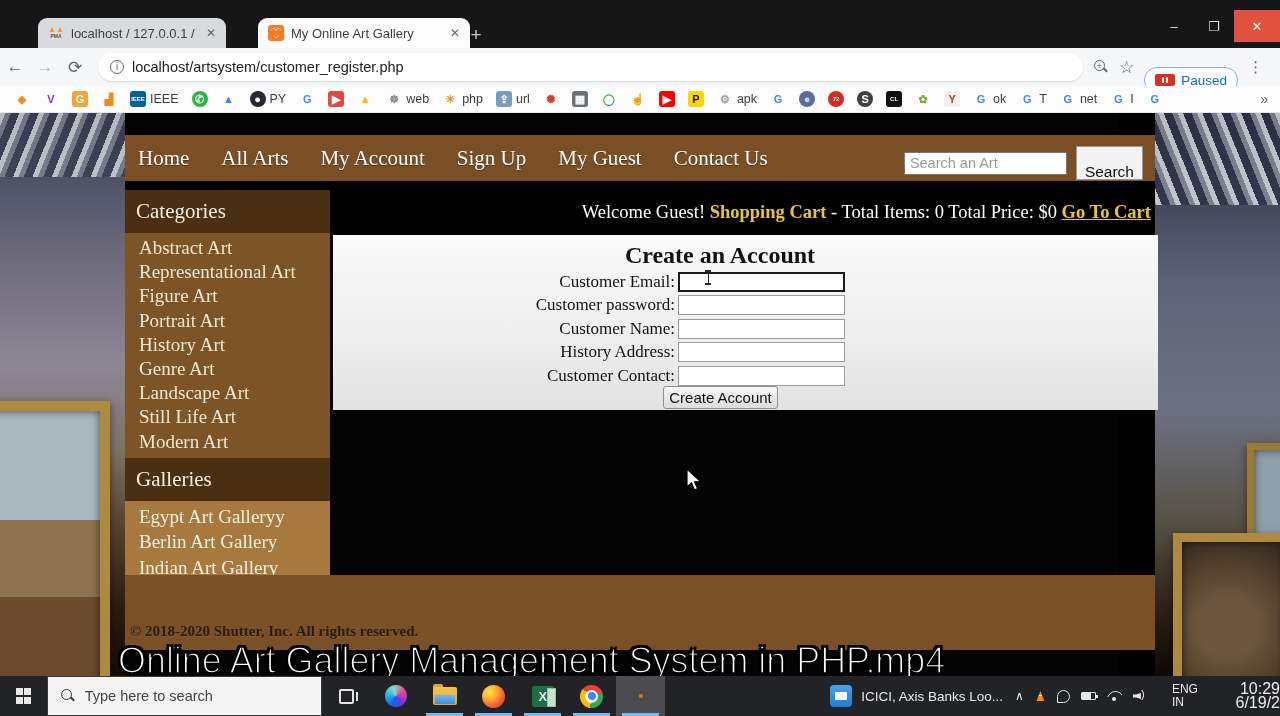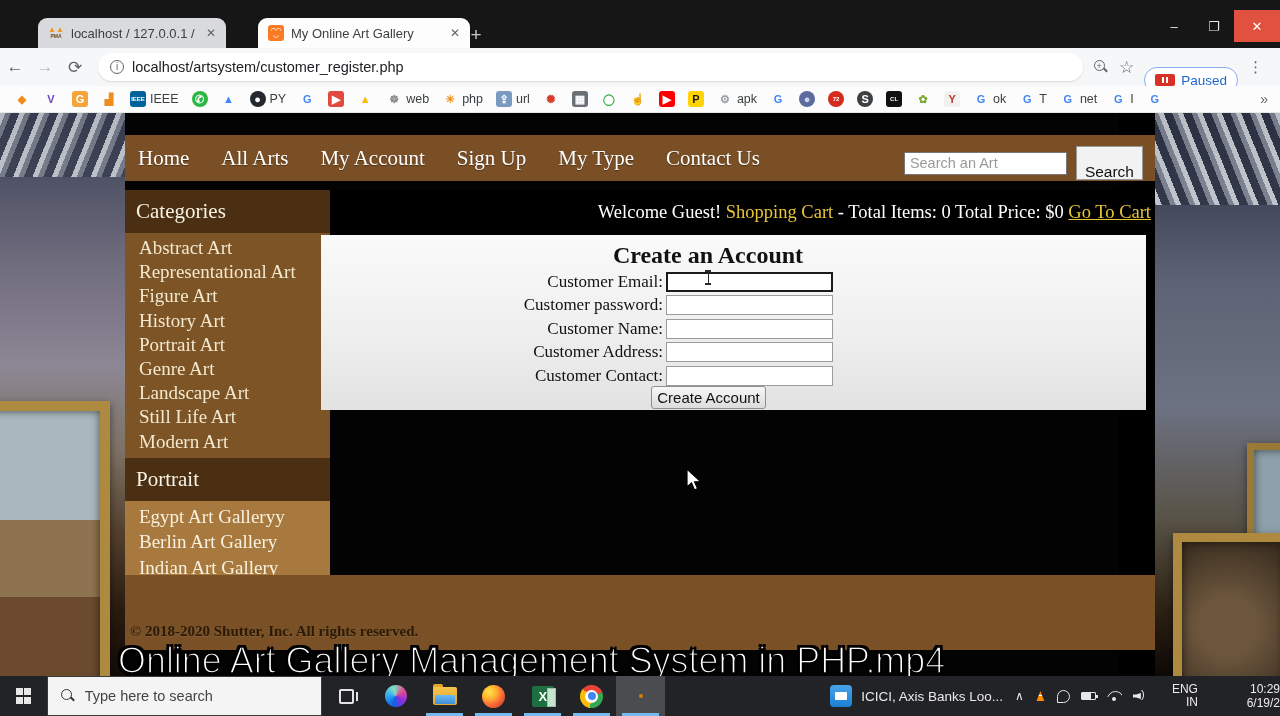--- a/index.html
+++ b/index.html
@@ -99,24 +99,24 @@
                display:flex; align-items:center; padding-left:11px; }
   .side-list { width:205px; background:#7d5426; padding:3px 0 4px 0; }
   .side-list .side-item { color:#f3e9d0; font-size:19px; line-height:24.2px; padding-left:14px;
                           white-space:nowrap; }
   .side-list.gal { background:#a8793f; }
   .side-list.gal .side-item { line-height:25.6px; color:#f8f1df; }
 
   .welcome { left:205px; top:77px; width:825px; height:45px; background:#000; color:#fff;
              font-size:18.5px; display:flex; align-items:center; justify-content:flex-end;
              padding-right:4px; white-space:pre; }
-  .welcome .yellow { color:#e8c538; font-weight:normal; }
+  .welcome .yellow { color:#e8c538; font-weight:bold; }
   .welcome a.yellow { text-decoration:underline; }
 
-  .form-panel { left:196px; top:122px; width:825px; height:175px;
+  .form-panel { left:208px; top:122px; width:825px; height:175px;
                 background:linear-gradient(180deg,#fafafa 0%,#efefef 55%,#e2e2e2 100%); }
   .form-title { position:absolute; left:0; top:7px; width:774px; text-align:center;
                 font-size:24px; font-weight:bold; color:#111; }
   .form-row { position:absolute; height:22px; display:flex; align-items:center; }
   .form-row label { position:absolute; right:483px; font-size:17px; color:#111; white-space:nowrap; }
   .form-row input { position:absolute; left:345px; width:167px; height:20px;
                     border:1px solid #9b9b9b; background:#fff; font-size:14px; padding:0 3px;
                     font-family:"Liberation Sans",sans-serif; }
   .form-row input.focused { border:2px solid #1b1b1b; }
   .form-submit { position:absolute; left:330px; top:151px; width:115px; height:23px;
@@ -207,22 +207,22 @@
   .tray .wifi { position:relative; width:15px; height:11px; overflow:hidden; }
   .tray .wifi::before { content:""; position:absolute; left:0; top:0; width:15px; height:15px;
                         border:1.6px solid #e6e6e6; border-radius:50%;
                         clip-path:polygon(0 0,100% 0,100% 38%,0 38%); }
   .tray .wifi::after { content:""; position:absolute; left:5.5px; top:6.5px; width:4px; height:4px;
                        background:#e6e6e6; border-radius:50%; }
   .tray .spk { position:relative; width:14px; height:12px; }
   .tray .spk::before { content:""; position:absolute; left:0; top:3px; width:8px; height:6px;
                        background:#e6e6e6; clip-path:polygon(0 25%,40% 25%,100% 0,100% 100%,40% 75%,0 75%); }
   .tray .spk::after { content:")"; position:absolute; left:8px; top:-2px; font-size:11px; color:#e6e6e6; }
-  .lang { margin-left:25px; text-align:right; color:#ececec; font-size:12px; line-height:13px; }
-  .clock { margin-left:14px; text-align:right; color:#ececec; font-size:12px; line-height:14px;
+  .lang { margin-left:25px; text-align:left; color:#ececec; font-size:12px; line-height:13px; }
+  .clock { margin-left:14px; text-align:right; color:#ececec; font-size:16px; line-height:14px;
            width:70px; white-space:nowrap; }
 </style>
 </head>
 <body>
 
 <div class="screen">
 
   <div class="abs tabstrip">
     <div class="abs tab inactive">
       <span class="fav fav-pma">▲▲<span class="pma-txt">PMA</span></span>
@@ -389,42 +389,42 @@
     <div class="abs frame fr1"></div>
   </div>
 
   <div class="abs page">
 
     <div class="abs site-nav" id="nav-menu">
       <a class="nav-item">Home</a>
         <a class="nav-item">All Arts</a>
         <a class="nav-item">My Account</a>
         <a class="nav-item">Sign Up</a>
-        <a class="nav-item">My Type</a>
+        <a class="nav-item">My Guest</a>
         <a class="nav-item">Contact Us</a>
         <div class="nav-search">
         <input placeholder="Search an Art" style="">
         <button>Search</button>
       </div>
     </div>
 
     <div class="abs sidebar">
       <div class="side-head">Categories</div>
       <div class="side-list" id="cat-list">
           <div class="side-item">Abstract Art</div>
           <div class="side-item">Representational Art</div>
           <div class="side-item">Figure Art</div>
+          <div class="side-item">Portrait Art</div>
           <div class="side-item">History Art</div>
-          <div class="side-item">Portrait Art</div>
           <div class="side-item">Genre Art</div>
           <div class="side-item">Landscape Art</div>
           <div class="side-item">Still Life Art</div>
           <div class="side-item">Modern Art</div>
         </div>
-      <div class="side-head">Portrait</div>
+      <div class="side-head">Galleries</div>
       <div class="side-list gal" id="gal-list">
           <div class="side-item">Egypt Art Galleryy</div>
           <div class="side-item">Berlin Art Gallery</div>
           <div class="side-item">Indian Art Gallery</div>
         </div>
     </div>
 
     <div class="abs welcome"><span>Welcome Guest! </span><span class="yellow">Shopping Cart</span><span> - Total Items: 0 Total Price: $0 </span><a class="yellow">Go To Cart</a></div>
 
     <div class="abs form-panel" id="form-panel">
@@ -436,21 +436,21 @@
         </div>
         <div class="form-row" style="top: 36px; left: 0px; width: 100%;">
           <label>Customer Email:</label>
           <input class="focused" style="">
         </div>
         <div class="form-row" style="top: 82.8px; left: 0px; width: 100%;">
           <label>Customer Name:</label>
           <input style="">
         </div>
         <div class="form-row" style="top: 106.2px; left: 0px; width: 100%;">
-          <label>Customer Address:</label>
+          <label>History Address:</label>
           <input style="">
         </div>
         <div class="form-row" style="top: 129.6px; left: 0px; width: 100%;">
           <label>Customer Contact:</label>
           <input style="">
         </div>
       </div>
 
     <div class="abs site-footer">
       <div class="copyright">© 2018-2020 Shutter, Inc. All rights reserved.</div>

